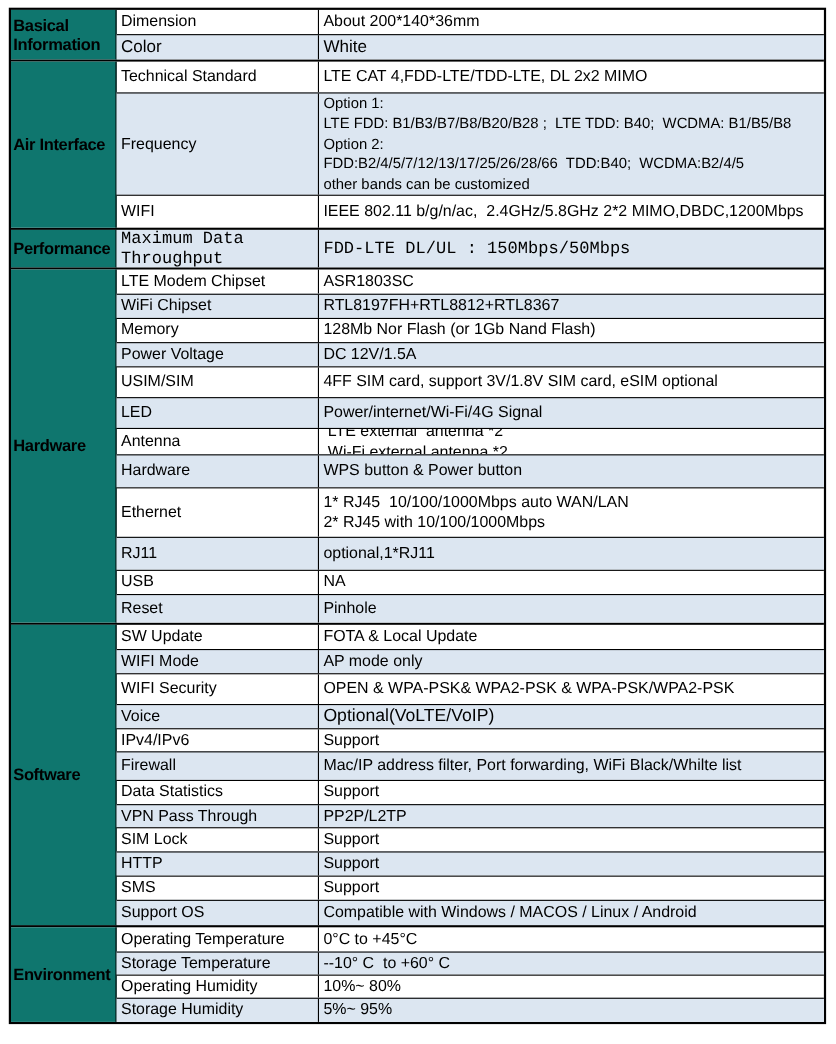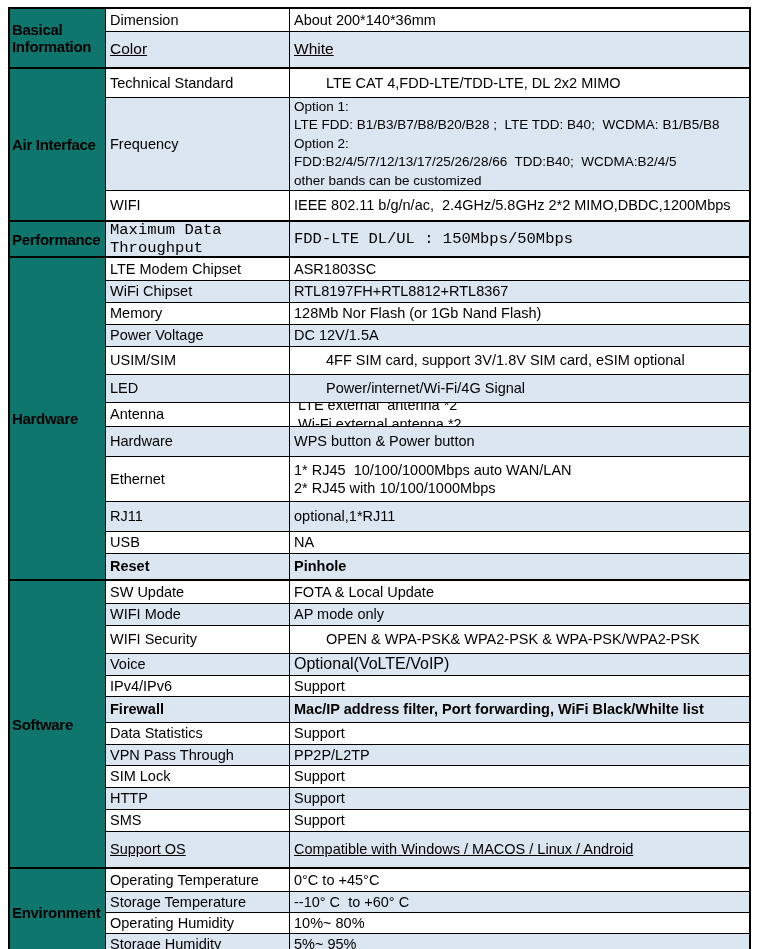--- a/index.html
+++ b/index.html
@@ -42,22 +42,22 @@
     line-height: 18.5px;
     white-space: pre-wrap;
     overflow: hidden;
   }
   .lbl { flex: 0 0 184px; border-right: 1px solid #000; }
   .val { flex: 1; }
   .shaded { background: #dce6f1; }
   .wide .td { font-size: 15.5px; }
   .big { font-size: 16px; }
   .freq { font-size: 13.5px; line-height: 18.4px; }
-  .h21 { height: 21px; } .h22 { height: 22px; text-align: center; } .h23 { height: 36px; text-decoration: underline; }
-  .h26 { height: 26px; font-weight: bold; } .h28 { height: 28px; gap: 32px; } .h30 { height: 30px; }
+  .h21 { height: 21px; } .h22 { height: 22px; text-align: center; } .h23 { height: 23px; }
+  .h26 { height: 26px; } .h28 { height: 28px; } .h30 { height: 30px; }
   .h34 { height: 34px; font-family: Liberation Mono, monospace; } .h40 { height: 24px; } .h45 { height: 45px; }
   .h93 { height: 93px; }
 </style>
 </head>
 <body>
 
 <div class="spec-table">
 
   <div class="section">
     <div class="cat">Basical Information</div>

